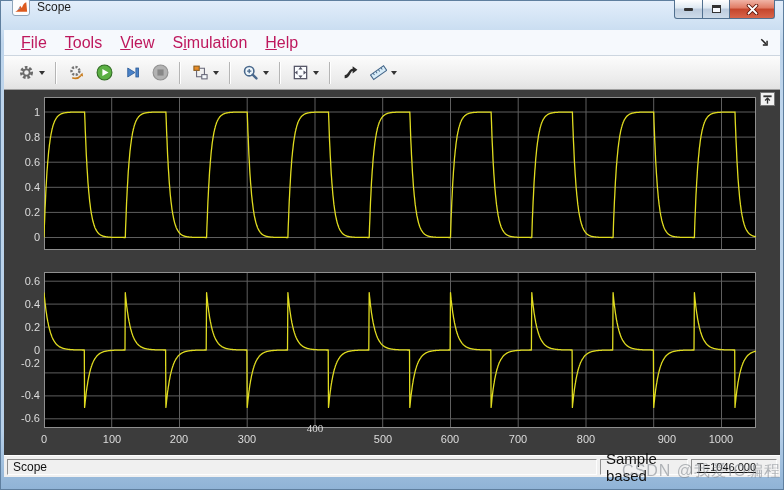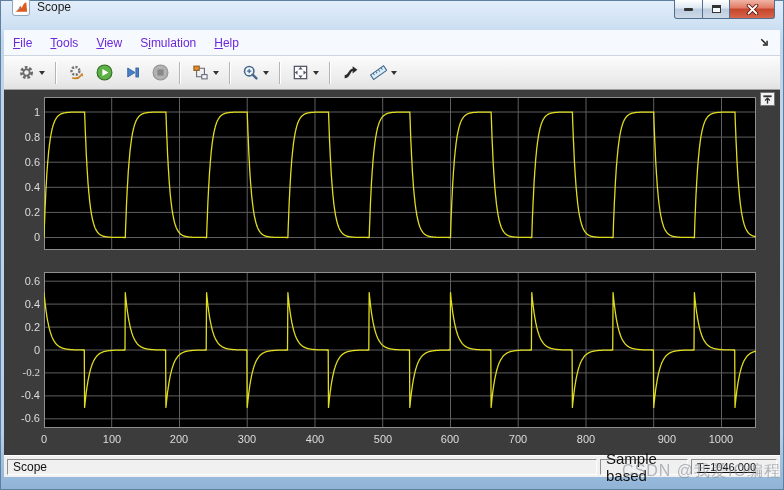--- a/index.html
+++ b/index.html
@@ -20,21 +20,21 @@
     display:flex;align-items:center;justify-content:center;margin-left:0;}
   .winbtn+.winbtn{border-left:none;}
   .btn-min{width:29px;border-radius:0 0 0 3px;}
   .btn-max{width:27px;}
   .btn-close{width:45px;border-radius:0 0 3px 0;
     background:linear-gradient(#f0b4a6,#e07a63 45%,#c4452c 50%,#d8654a);}
   .glyph-min{width:9px;height:3px;background:#333;border-radius:1px;}
   .glyph-max{width:9px;height:8px;border:1.5px solid #333;border-top:3px solid #333;box-sizing:border-box;background:#f8fbff;}
   
   .menubar{position:absolute;top:30px;left:4px;right:4px;height:26px;background:#f6f9fd;
-    border-bottom:1px solid #cdd6e0;display:flex;align-items:center;font-size:12px;color:#6d28d9;box-sizing:border-box;}
+    border-bottom:1px solid #cdd6e0;display:flex;align-items:center;padding-left:8px;font-size:16px;color:#be185d;box-sizing:border-box;}
   .menu-item{padding:4px 9px;cursor:default;}
   .menu-item u{text-decoration:underline;}
   .dock-btn{margin-left:auto;margin-right:8px;width:16px;height:14px;display:flex;align-items:center;justify-content:center;}
   
   .toolbar{position:absolute;top:56px;left:4px;right:4px;height:34px;
     background:linear-gradient(#fcfcfc,#ececec 70%,#e2e2e2);border-bottom:1px solid #9f9f9f;
     display:flex;align-items:center;padding-left:8px;box-sizing:border-box;}
   .tb-group{display:flex;align-items:center;padding:2px;border:1px solid transparent;border-radius:2px;margin:0 1px;}
   .tb-btn{width:20px;height:20px;display:flex;align-items:center;justify-content:center;}
   .tb-caret{width:0;height:0;border-left:3.5px solid transparent;border-right:3.5px solid transparent;
@@ -259,30 +259,30 @@
       </svg>
     </div>
   <div class="tick-label ytick" style="left: 3px; top: 141px;">0</div>
       <div class="tick-label ytick" style="left: 3px; top: 116px;">0.2</div>
       <div class="tick-label ytick" style="left: 3px; top: 91px;">0.4</div>
       <div class="tick-label ytick" style="left: 3px; top: 66px;">0.6</div>
       <div class="tick-label ytick" style="left: 3px; top: 41px;">0.8</div>
       <div class="tick-label ytick" style="left: 3px; top: 16px;">1</div>
       <div class="tick-label ytick" style="left: 3px; top: 322px;">-0.6</div>
       <div class="tick-label ytick" style="left: 3px; top: 299px;">-0.4</div>
-      <div class="tick-label ytick" style="left: 3px; top: 276px; font-family: Liberation Serif, serif;">-0.2</div>
+      <div class="tick-label ytick" style="left: 3px; top: 267px;">-0.2</div>
       <div class="tick-label ytick" style="left: 3px; top: 254px;">0</div>
       <div class="tick-label ytick" style="left: 3px; top: 231px;">0.2</div>
       <div class="tick-label ytick" style="left: 3px; top: 208px;">0.4</div>
       <div class="tick-label ytick" style="left: 3px; top: 185px;">0.6</div>
       <div class="tick-label xtick" style="left: 18px; top: 343px;">0</div>
       <div class="tick-label xtick" style="left: 86px; top: 343px;">100</div>
       <div class="tick-label xtick" style="left: 153px; top: 343px;">200</div>
       <div class="tick-label xtick" style="left: 221px; top: 343px;">300</div>
-      <div class="tick-label xtick" style="left: 289px; top: 343px;">400</div>
+      <div class="tick-label xtick" style="left: 289px; top: 332px; font-family: Liberation Serif, serif;">400</div>
       <div class="tick-label xtick" style="left: 357px; top: 343px;">500</div>
       <div class="tick-label xtick" style="left: 424px; top: 343px;">600</div>
       <div class="tick-label xtick" style="left: 492px; top: 343px;">700</div>
       <div class="tick-label xtick" style="left: 560px; top: 343px;">800</div>
       <div class="tick-label xtick" style="left: 628px; top: 343px; text-align: right;">900</div>
       <div class="tick-label xtick" style="left: 695px; top: 343px;">1000</div>
     </div>
 
   <div class="statusbar">
     <div class="panel panel-ready">Scope</div>

